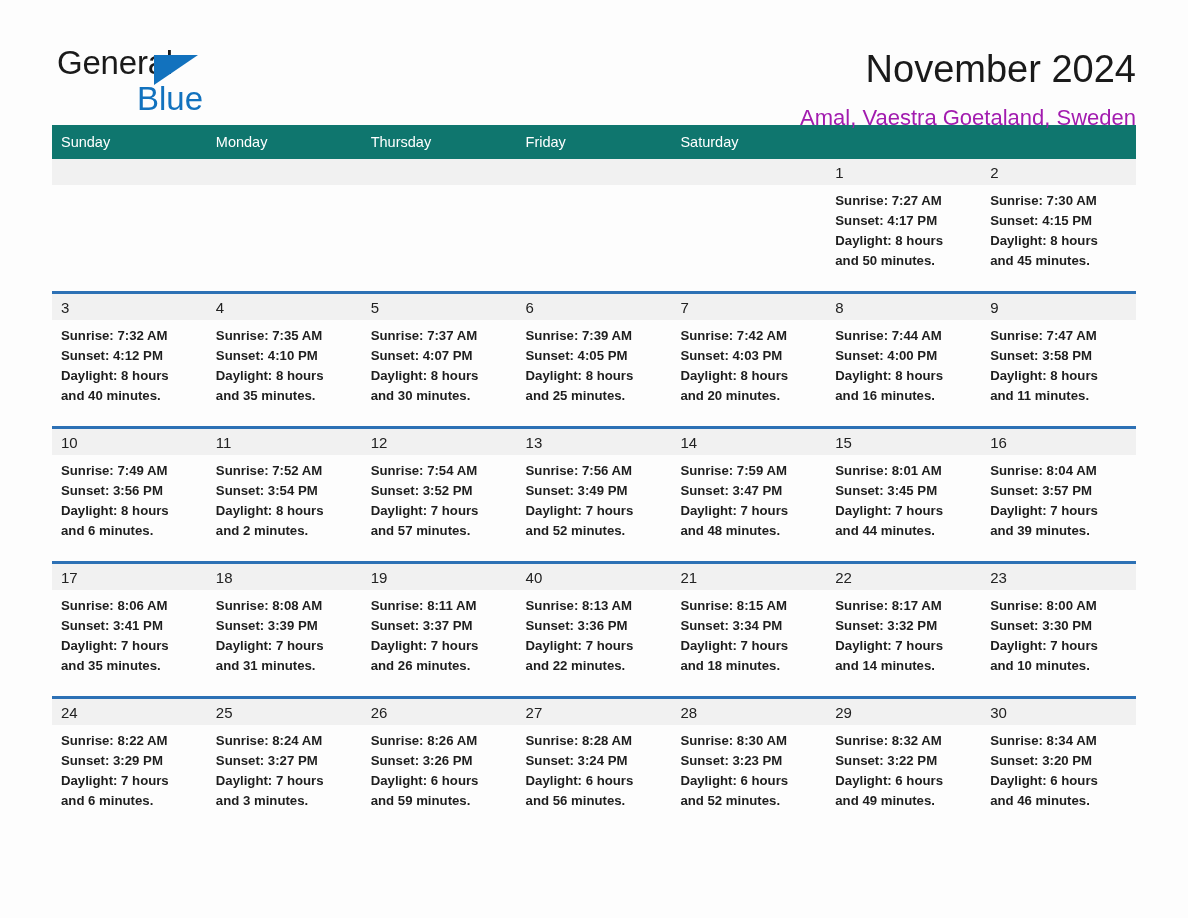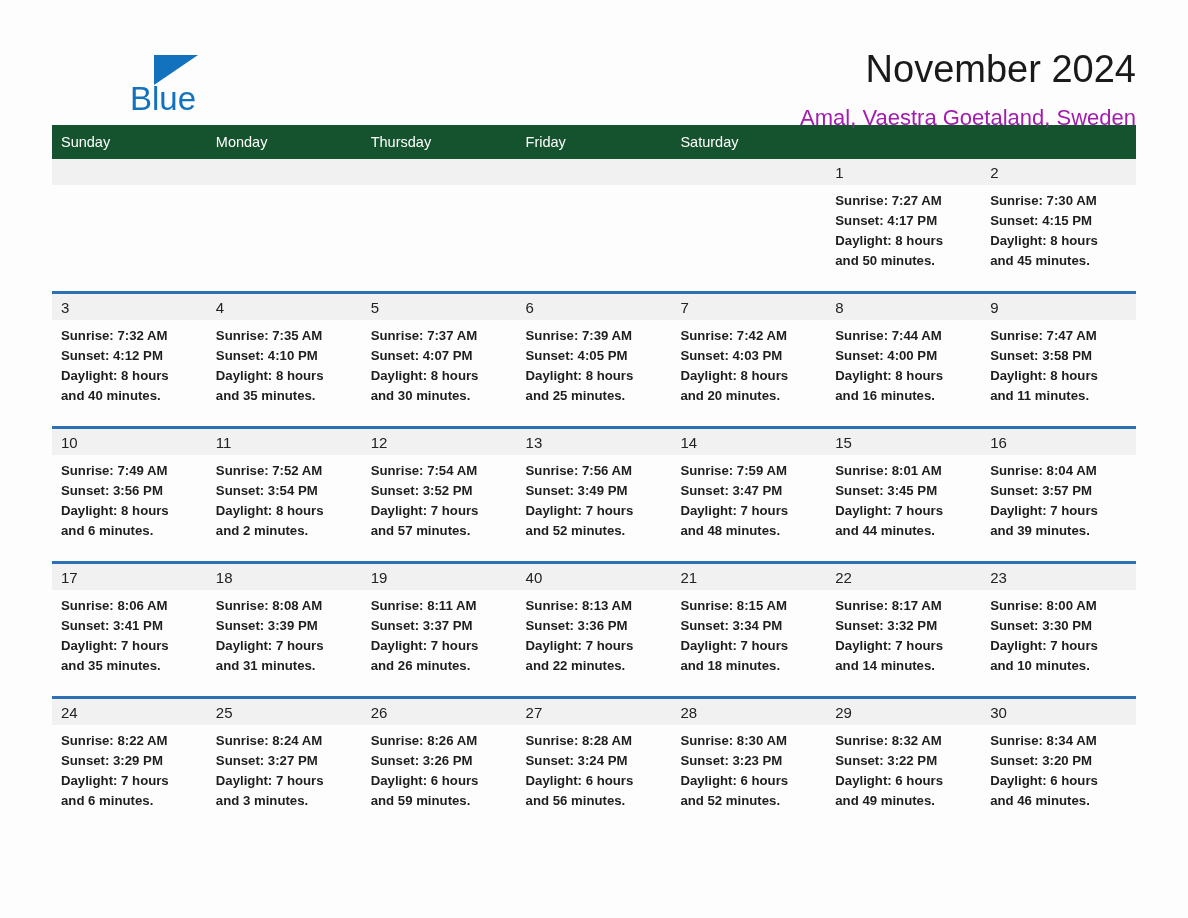--- a/index.html
+++ b/index.html
@@ -23,36 +23,36 @@
     font-size: 33px; color: #1a1a1a; letter-spacing: -0.2px;
     line-height: 38px; font-weight: 400;
   }
   .logo-tri {
     position: absolute; left: 97px; top: 11px;
     width: 0; height: 0;
     border-top: 30px solid #1272be;
     border-right: 44px solid transparent;
   }
   .logo-blue {
-    position: absolute; left: 73px; top: 36px;
+    position: absolute; left: 80px; top: 36px;
     font-size: 33px; color: #1272be; line-height: 38px; font-weight: 400;
   }
   .titleblock { text-align: right; padding-top: 2px; }
   .cal-title {
     font-size: 38px; color: #1a1a1a; font-weight: 400;
     line-height: 46px; letter-spacing: 0px;
   }
   .cal-subtitle {
     font-size: 22px; color: #a21caf; font-weight: 400;
     line-height: 28px; margin-top: 12px;
   }
 
   
   .calendar { margin: 13px 52px 0 52px; width: 1084px; }
-  .weekdays { display: grid; grid-template-columns: repeat(7, 1fr); background: #14532d; }
+  .weekdays { display: grid; grid-template-columns: repeat(7, 1fr); background: #0f766e; }
   .weekday {
     color: #ffffff; font-size: 14.5px; line-height: 16px;
     padding: 9px 0 9px 9px; font-weight: 400;
   }
   .week {
     display: grid; grid-template-columns: repeat(7, 1fr);
     border-top: 3px solid #2d71b5;
   }
   .week:first-of-type { border-top: none; }
   .cell { background: #fdfdfd; min-height: 132px; }
@@ -68,20 +68,21 @@
   }
 </style>
 </head>
 <body>
 
 <div class="page">
 
   <div class="header">
 
     <div class="logo">
+      <div class="logo-general">General</div>
       <div class="logo-tri"></div>
       <div class="logo-blue">Blue</div>
     </div>
 
     <div class="titleblock">
       <div class="cal-title">November 2024</div>
       <div class="cal-subtitle">Amal, Vaestra Goetaland, Sweden</div>
     </div>
 
   </div>

